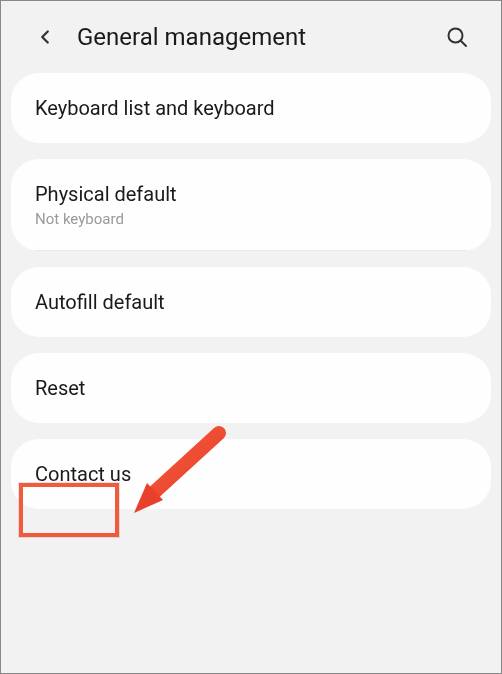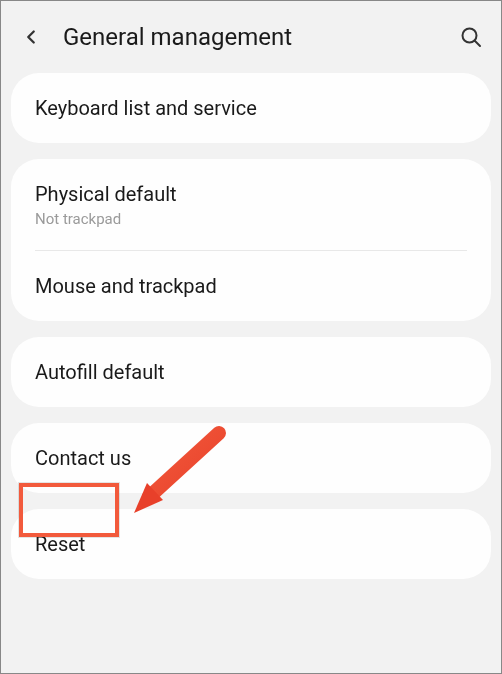--- a/index.html
+++ b/index.html
@@ -13,21 +13,21 @@
       background: #f2f2f2;
       font-family: -apple-system, BlinkMacSystemFont, 'Segoe UI', Roboto, sans-serif;
       overflow: hidden;
       position: relative;
       border: 1px solid #888;
     }
     .header {
       display: flex;
       align-items: center;
       height: 72px;
-      padding: 0 16px;
+      padding: 0 30px;
     }
     .back-btn {
       width: 28px;
       height: 28px;
       display: flex;
       align-items: center;
       justify-content: center;
       cursor: pointer;
     }
     .title {
@@ -104,50 +104,47 @@
       <circle cx="10.5" cy="10.5" r="7"></circle>
       <line x1="21" y1="21" x2="15.5" y2="15.5"></line>
     </svg>
   </div>
 </div>
 
 <div class="content">
 
   <div class="card">
     <div class="item">
-      <div class="item-title">Keyboard list and service</div>
+      <div class="item-title">Keyboard list and keyboard</div>
     </div>
   </div>
 
   <div class="card">
     <div class="item">
       <div class="item-title">Physical default</div>
-      <div class="item-sub">Not trackpad</div>
+      <div class="item-sub">Not keyboard</div>
     </div>
     <div class="divider"></div>
-    <div class="item">
-      <div class="item-title">Mouse and trackpad</div>
-    </div>
   </div>
 
   <div class="card">
     <div class="item">
       <div class="item-title">Autofill default</div>
     </div>
   </div>
 
   <div class="card">
     <div class="item">
-      <div class="item-title">Contact us</div>
+      <div class="item-title">Reset</div>
     </div>
   </div>
 
   <div class="card">
     <div class="item">
-      <div class="item-title">Reset</div>
+      <div class="item-title">Contact us</div>
     </div>
   </div>
 
 </div>
 
 <div class="highlight-box"></div>
 <svg class="arrow" width="120" height="100" viewBox="0 0 120 100">
   <defs>
     <linearGradient id="arrGrad" x1="0%" y1="0%" x2="100%" y2="100%">
       <stop offset="0%" stop-color="#f25a3c"></stop>

